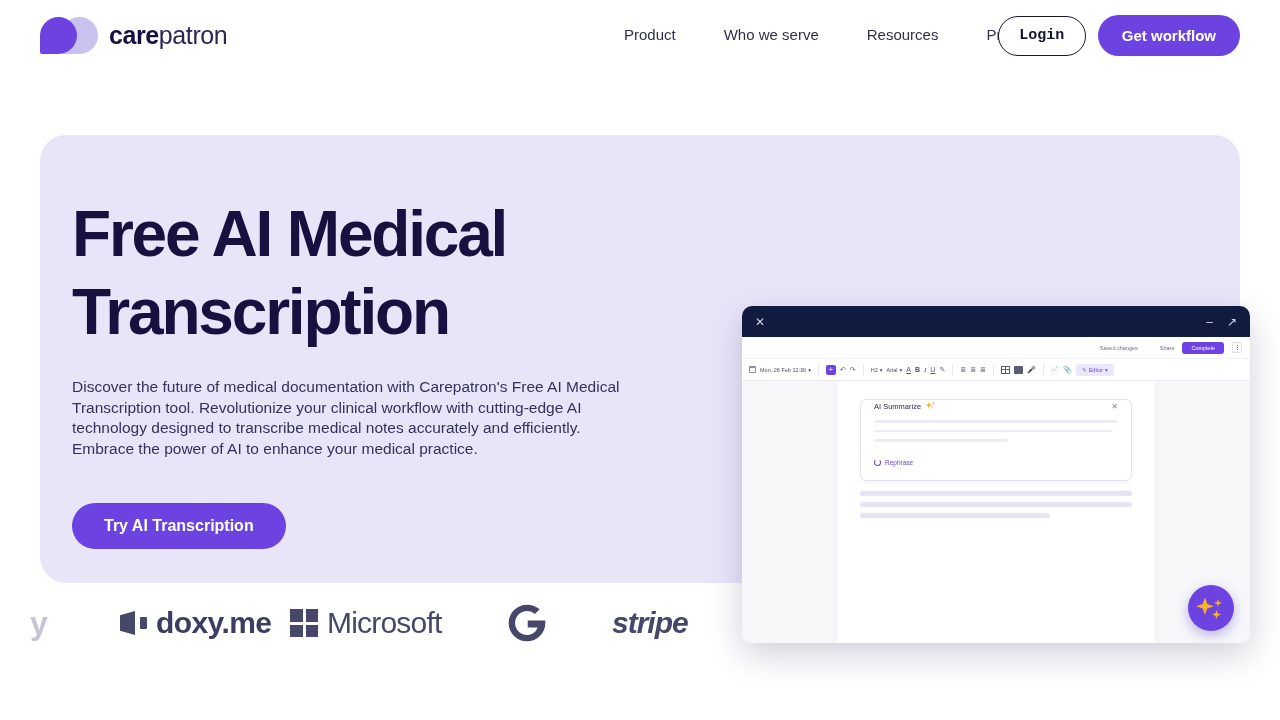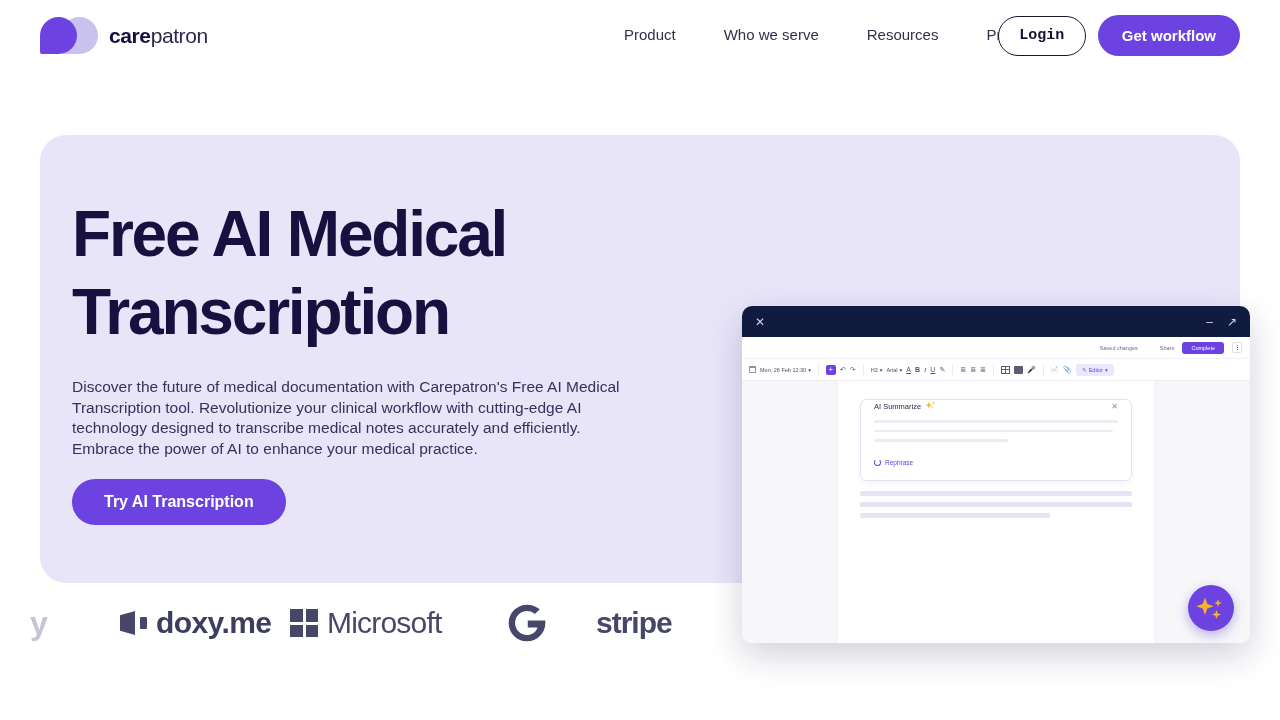--- a/index.html
+++ b/index.html
@@ -49,21 +49,21 @@
   }
   .brand-mark .blob-back {
     left: 21px;
     background: #c9c2ef;
   }
   .brand-mark .blob-front {
     left: 0;
     background: #6c43e0;
   }
   .brand-text {
-    font-size: 21px;
+    font-size: 25px;
     letter-spacing: -0.4px;
     color: #130f40;
     white-space: nowrap;
   }
   .brand-text b { font-weight: 700; }
   .brand-text span { font-weight: 400; color: #2b2750; }
 
   .main-nav {
     position: absolute;
     left: 600px;
@@ -146,21 +146,21 @@
 
   .hero-sub {
     margin-top: 26px;
     width: 566px;
     font-size: 15.5px;
     line-height: 20.5px;
     color: #34325a;
   }
 
   .btn-cta {
-    margin-top: 20px;
+    margin-top: 44px;
     height: 46px;
     padding: 0 32px;
     border: none;
     border-radius: 23px;
     background: #6c43e0;
     color: #ffffff;
     font-size: 16px;
     font-weight: 700;
     font-family: "Liberation Sans", sans-serif;
     cursor: pointer;
@@ -410,21 +410,21 @@
   .logo-partial {
     left: 30px;
     font-size: 32px;
     font-weight: 700;
     color: #c6c5d4;
     letter-spacing: -1px;
   }
   .logo-doxy  { left: 120px; }
   .logo-ms    { left: 290px; }
   .logo-g     { left: 505px; }
-  .logo-stripe{ left: 596px; }
+  .logo-stripe{ left: 612px; font-style: italic; }
 
   .doxy-mark {
     position: relative;
     width: 27px; height: 24px;
     flex: none;
   }
   .doxy-mark .door {
     position: absolute; left: 0; top: 0;
     width: 15px; height: 24px;
     background: #474769;

